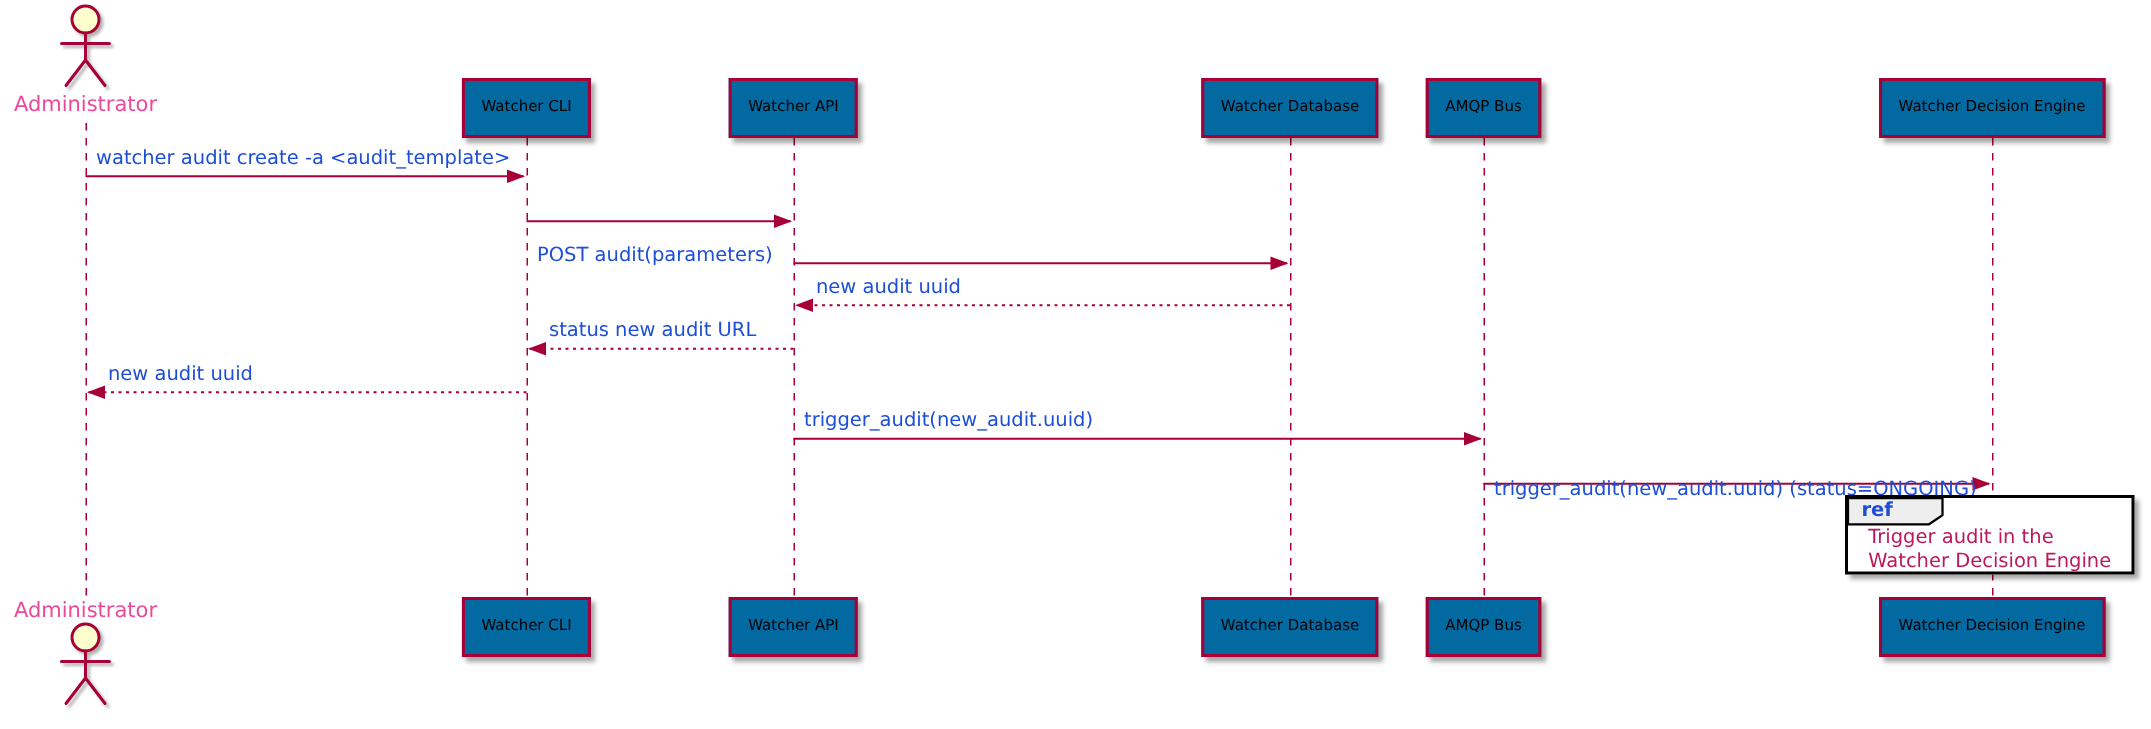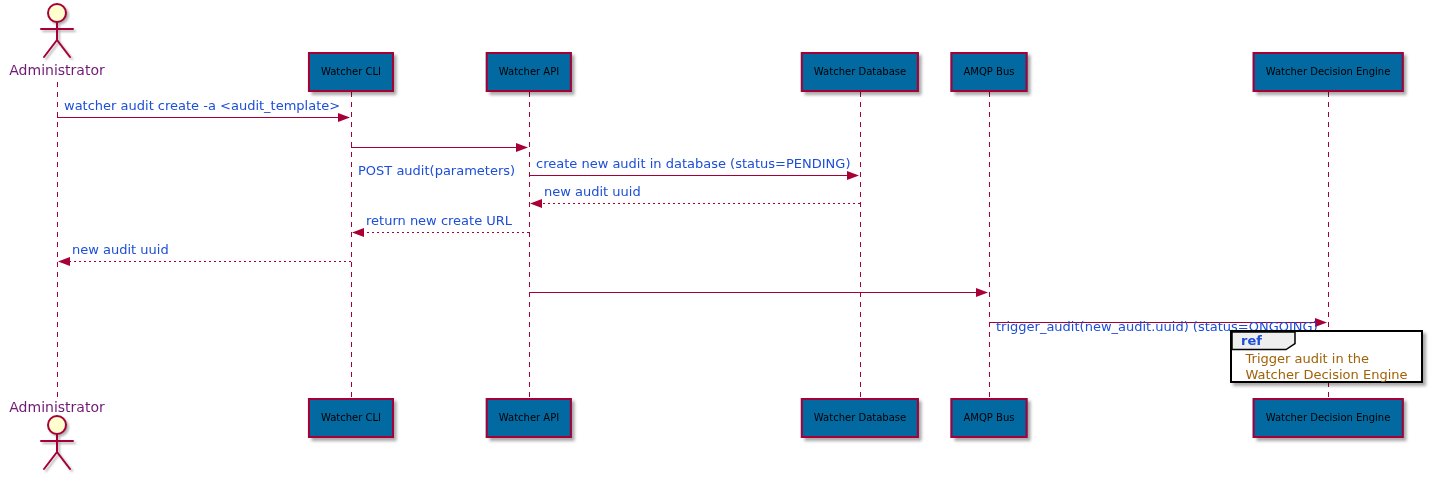--- a/index.html
+++ b/index.html
@@ -40,21 +40,21 @@
     font-size: 13px;
     line-height: 16px;
     color: #1d4ed8;
     white-space: nowrap;
   }
   .actor-label {
     position: absolute;
     transform: translateX(-50%);
     font-size: 14px;
     line-height: 15px;
-    color: #701a75;
+    color: #ec4899;
     white-space: nowrap;
   }
   .actor-fig {
     position: absolute;
     filter: drop-shadow(2px 2px 1px rgba(0,0,0,0.3));
   }
   .ref-box {
     position: absolute;
     background: #FFFFFF;
     border: 2px solid #000000;
@@ -76,21 +76,21 @@
     color: #1d4ed8;
   }
   .ref-content {
     margin-top: 19px;
     width: fit-content;
     margin-left: auto;
     margin-right: auto;
     text-align: left;
     font-size: 13px;
     line-height: 16px;
-    color: #a16207;
+    color: #be185d;
     white-space: nowrap;
   }
 </style>
 </head>
 <body>
 
 <div id="diagram">
     <svg width="1434" height="486" class="overlay">
       <line x1="57.5" y1="82" x2="57.5" y2="398" stroke="#A80036" stroke-width="1" stroke-dasharray="5,5"></line>
       <line x1="351.5" y1="82" x2="351.5" y2="398" stroke="#A80036" stroke-width="1" stroke-dasharray="5,5"></line>
@@ -110,24 +110,24 @@
       <polygon points="352,232.5 364,228 364,237" fill="#A80036"></polygon>
       <line x1="351" y1="261.5" x2="59" y2="261.5" stroke="#A80036" stroke-width="1.2" stroke-dasharray="2,3"></line>
       <polygon points="58,261.5 70,257 70,266" fill="#A80036"></polygon>
       <line x1="529" y1="292.5" x2="987" y2="292.5" stroke="#A80036" stroke-width="1.2"></line>
       <polygon points="988,292.5 976,288 976,297" fill="#A80036"></polygon>
       <line x1="989" y1="322.5" x2="1326" y2="322.5" stroke="#A80036" stroke-width="1.2"></line>
       <polygon points="1327,322.5 1315,318 1315,327" fill="#A80036"></polygon>
     </svg>
     <div class="msg-label" style="left: 64px; top: 98px;">watcher audit create -a &lt;audit_template&gt;</div>
     <div class="msg-label" style="left: 358px; top: 128px; margin-top: 35px;">POST audit(parameters)</div>
-    <div class="msg-label" style="left: 536px; top: 156px;">create new audit in database (status=PENDING)</div>
     <div class="msg-label" style="left: 544px; top: 184px;">new audit uuid</div>
-    <div class="msg-label" style="left: 366px; top: 213px;">return new create URL</div>
+    <div class="msg-label" style="left: 366px; top: 213px;">status new audit URL</div>
     <div class="msg-label" style="left: 72px; top: 242px;">new audit uuid</div>
+    <div class="msg-label" style="left: 536px; top: 273px;">trigger_audit(new_audit.uuid)</div>
     <div class="msg-label" style="left: 996px; top: 303px; margin-top: 16px;">trigger_audit(new_audit.uuid) (status=ONGOING)</div>
     <div class="pbox" style="left: 351px; top: 52px;">Watcher CLI</div>
     <div class="pbox" style="left: 351px; top: 398px;">Watcher CLI</div>
     <div class="pbox" style="left: 529px; top: 52px;">Watcher API</div>
     <div class="pbox" style="left: 529px; top: 398px;">Watcher API</div>
     <div class="pbox" style="left: 860px; top: 52px;">Watcher Database</div>
     <div class="pbox" style="left: 860px; top: 398px;">Watcher Database</div>
     <div class="pbox" style="left: 989px; top: 52px;">AMQP Bus</div>
     <div class="pbox" style="left: 989px; top: 398px;">AMQP Bus</div>
     <div class="pbox" style="left: 1328px; top: 52px;">Watcher Decision Engine</div>

